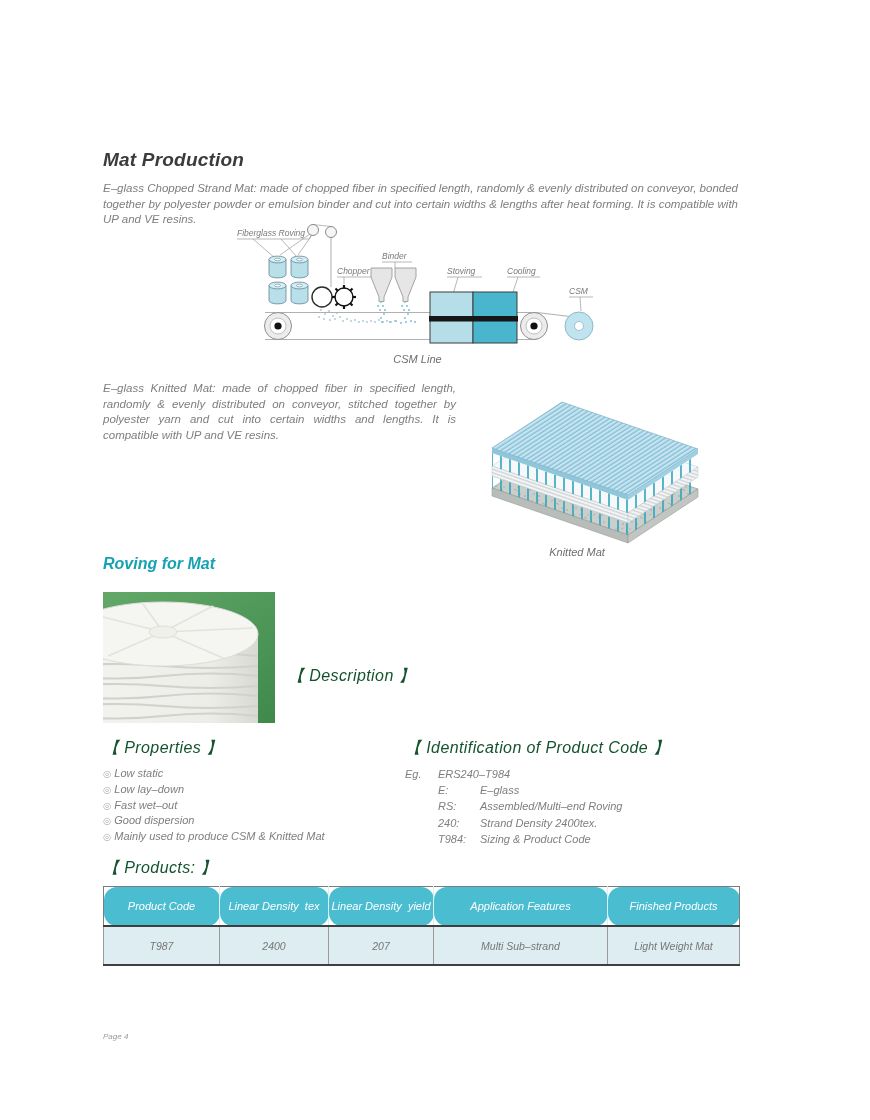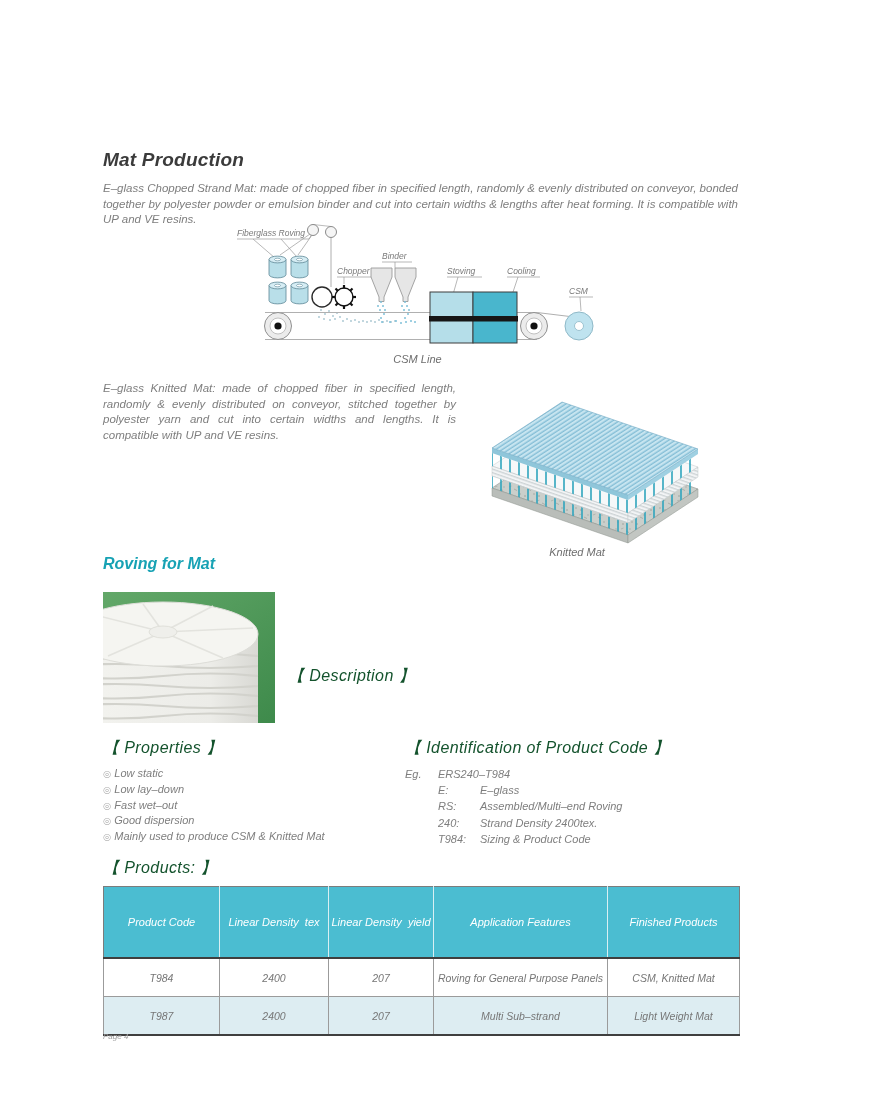--- a/index.html
+++ b/index.html
@@ -17,21 +17,21 @@
   .props-list li { display:flex; align-items:center; font-size:11px; color:#7e7e7e; line-height:15.8px; }
   .bullet { font-family:"DejaVu Sans", sans-serif; font-size:9.5px; color:#adadad; margin-right:3px; }
   .id-row { display:flex; font-size:11px; color:#7e7e7e; line-height:16.2px; }
   .id-c1 { width:33px; flex:none; }
   .id-c2 { width:42px; flex:none; }
   table.products { border-collapse:collapse; table-layout:fixed; width:636px;
     border:1px solid #7c7c7c; border-bottom:2px solid #3f3f3f; }
   table.products th {
     background:#4bbdd1; color:#ffffff; font-weight:normal; font-size:11px;
     height:38px; border-left:1px solid #d9eff3; border-bottom:2px solid #3f3f3f;
-    padding:16px 2px; text-align:center;
+    padding:0 2px; text-align:center;border-radius:13px;
   }
   table.products th:first-child { border-left:none; }
   table.products td {
     border:1px solid #9b9b9b; color:#767676; font-size:10.5px; height:37px;
     text-align:center; padding:0 2px; background:#ffffff; white-space:nowrap; overflow:hidden;
   }
   table.products tr.alt td { background:#ddedf2; }
   .footer { font-size:8px; color:#9a9a9a; }
   svg text { font-family:"Liberation Sans", sans-serif; }
   .diag-label { font-size:8.5px; fill:#7a7a7a; }
@@ -353,27 +353,20 @@
     <thead>
       <tr>
         <th>Product Code</th>
         <th>Linear Density&nbsp; tex</th>
         <th>Linear Density&nbsp; yield</th>
         <th>Application Features</th>
         <th>Finished Products</th>
       </tr>
     </thead>
     <tbody>
-      <tr>
-        <td>T984</td>
-        <td>2400</td>
-        <td>207</td>
-        <td>Roving for General Purpose Panels</td>
-        <td>CSM, Knitted Mat</td>
-      </tr>
       <tr class="alt">
         <td>T987</td>
         <td>2400</td>
         <td>207</td>
         <td>Multi Sub–strand</td>
         <td>Light Weight Mat</td>
       </tr>
     </tbody>
   </table>
 

